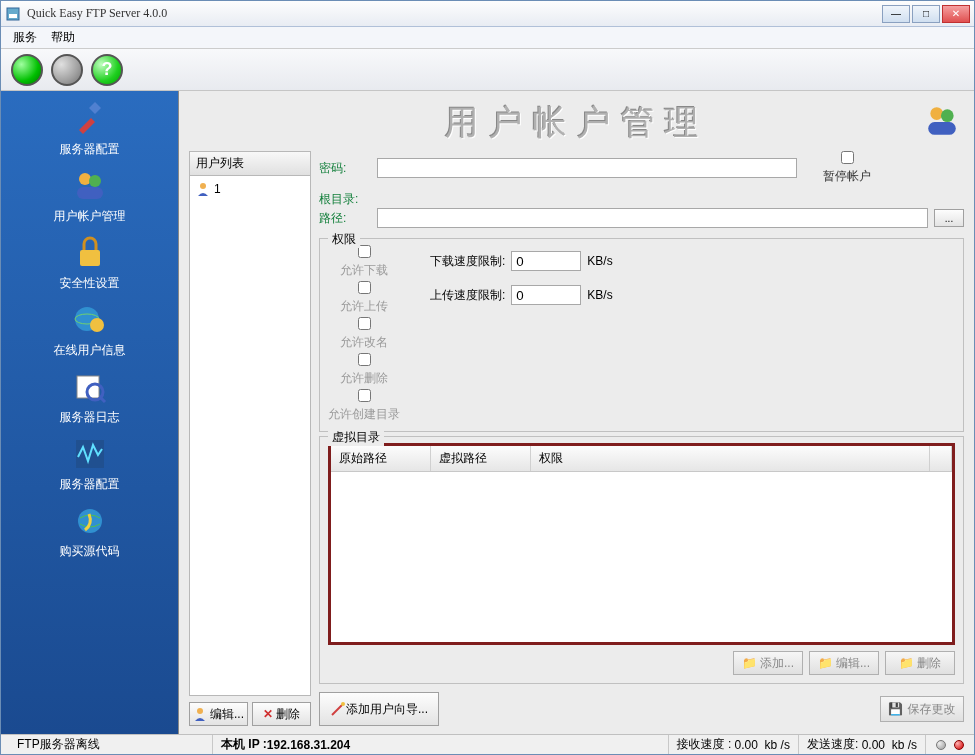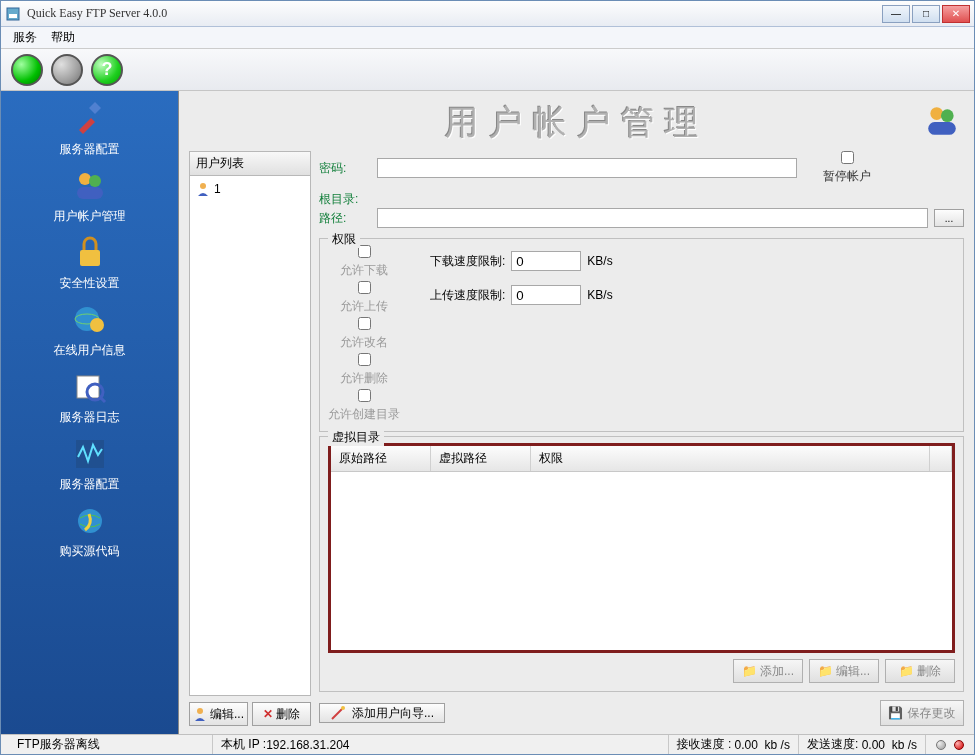--- a/index.html
+++ b/index.html
@@ -63,28 +63,28 @@
 
 .vdir-table-wrap { flex: 1; border: 3px solid #7f1d1d; background: #fff; min-height: 0; overflow: auto; }
 .vdir-header { display: flex; background: linear-gradient(#fcfcfc,#e6e6e6); border-bottom: 1px solid #c8c8c8; }
 .vdir-header div { padding: 4px 8px; border-right: 1px solid #d0d0d0; font-size: 12px; }
 .col1 { width: 100px; } .col2 { width: 100px; } .col3 { flex: 1; } .col4{width:22px;}
 
 .vdir-btns { display: flex; justify-content: flex-end; gap: 6px; margin-top: 6px; }
 .vdir-btn { width: 70px; height: 24px; border: 1px solid #b0b0b0; background: linear-gradient(#f6f6f6,#e0e0e0); color: #888; font-size: 12px; display: flex; align-items: center; justify-content: center; gap: 3px; }
 
 .bottom-btn-row { display: flex; margin-top: 8px; gap: 8px; align-items: center; }
-.wizard-btn { height: 20px; border: 1px solid #a0a0a0; background: linear-gradient(#fdfdfd,#e3e3e3); padding: 0 10px; display: flex; align-items: center; gap: 6px; cursor: pointer; }
+.wizard-btn { height: 34px; border: 1px solid #a0a0a0; background: linear-gradient(#fdfdfd,#e3e3e3); padding: 0 10px; display: flex; align-items: center; cursor: pointer; }
 .save-btn { height: 26px; width: 84px; border: 1px solid #b0b0b0; background: linear-gradient(#f6f6f6,#e0e0e0); color: #888; display: flex; align-items: center; justify-content: center; gap: 4px; margin-left: auto; }
 
 
 .statusbar { height: 20px; background: #f0f0f0; border-top: 1px solid #c0c0c0; display: flex; align-items: center; font-size: 12px; }
 .status-cell { padding: 0 8px; border-right: 1px solid #c8c8c8; height: 100%; display: flex; align-items: center; }
 .status-cell.wide { width: 204px; margin-left: 8px; }
-.status-cell.flex { flex: 1; }
+.status-cell.flex { flex: 1; font-weight: bold; }
 .led { width: 10px; height: 10px; border-radius: 50%; margin: 0 4px; }
 .led.gray { background: radial-gradient(circle at 30% 30%, #eee, #999); border:1px solid #777; }
 .led.red { background: radial-gradient(circle at 30% 30%, #ffb0b0, #d00000); border:1px solid #800; }
 
 .browse-btn { width: 30px; height: 18px; border: 1px solid #a0a0a0; background: linear-gradient(#fdfdfd,#e3e3e3); font-size: 10px; display:flex;align-items:center;justify-content:center;cursor:pointer; }
 </style>
 </head>
 <body>
 
 <div class="window">

